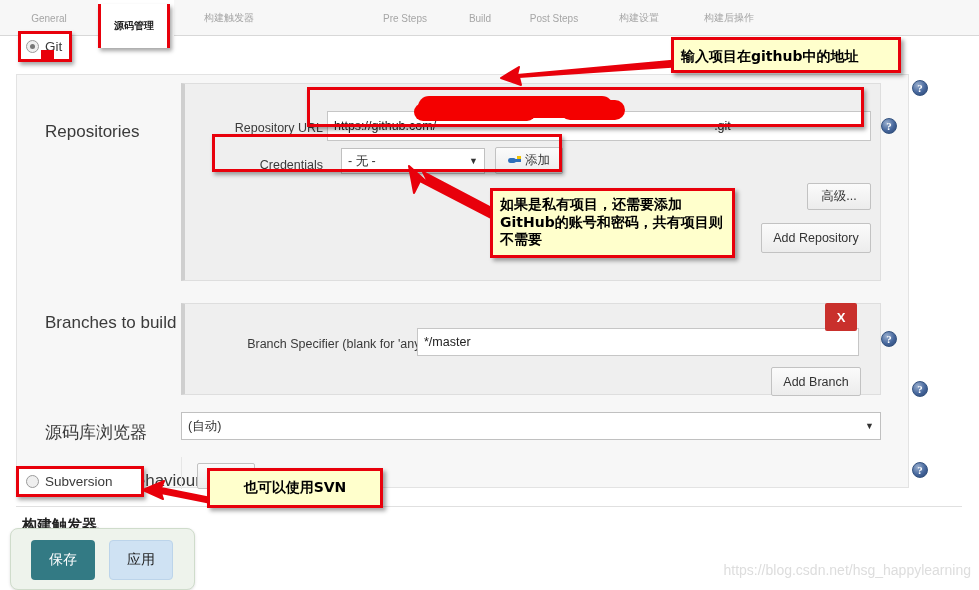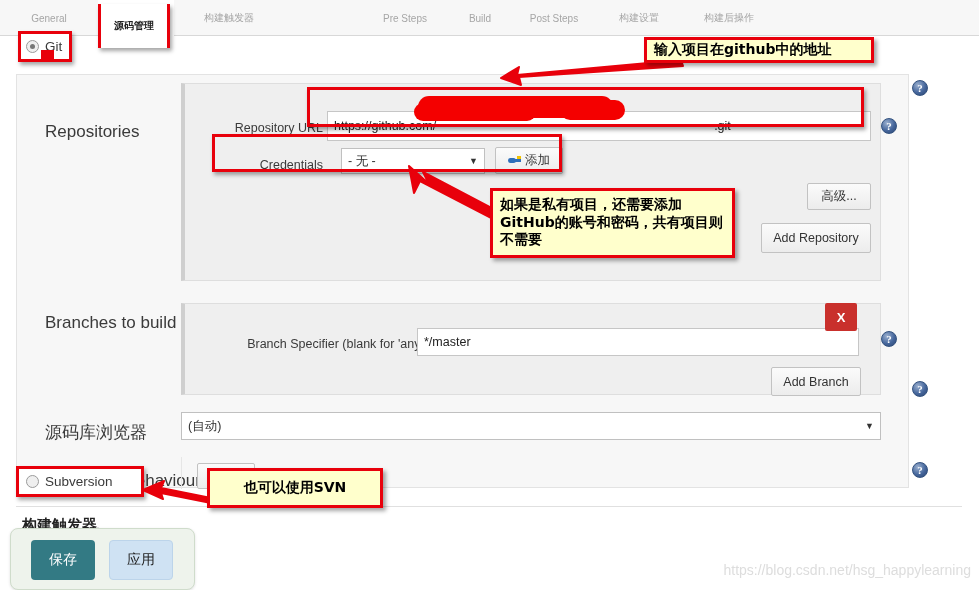--- a/index.html
+++ b/index.html
@@ -324,21 +324,21 @@
 </div>
 
 <div class="redact" style="left:418px;top:96px;width:195px;height:22px;"></div>
 <div class="redact" style="left:414px;top:103px;width:122px;height:18px;"></div>
 <div class="redact" style="left:560px;top:100px;width:65px;height:20px;"></div>
 
 <svg class="arrow" style="left:495px;top:58px;width:190px;height:32px;" viewBox="0 0 190 32">
   <polygon points="186,2 22,17 24,9 6,20 26,27 24,19 188,8" fill="#e8000b" stroke="#e8000b" stroke-width="2" stroke-linejoin="round"></polygon>
 </svg>
 
-<div class="callout" style="left:644px;top:37px;width:230px;height:26px;display:flex;align-items:center;">
+<div class="callout" style="left:671px;top:37px;width:230px;height:36px;display:flex;align-items:flex-end;">
   <span>输入项目在github中的地址</span>
 </div>
 
 <svg class="arrow" style="left:395px;top:160px;width:110px;height:60px;" viewBox="0 0 110 60">
   <polygon points="104,52 28,12 34,24 14,6 19,33 25,21 100,60" fill="#e8000b" stroke="#e8000b" stroke-width="2" stroke-linejoin="round"></polygon>
 </svg>
 
 <div class="callout" style="left:490px;top:188px;width:245px;height:70px;">
   <span>如果是私有项目，还需要添加GitHub的账号和密码，共有项目则不需要</span>
 </div>

